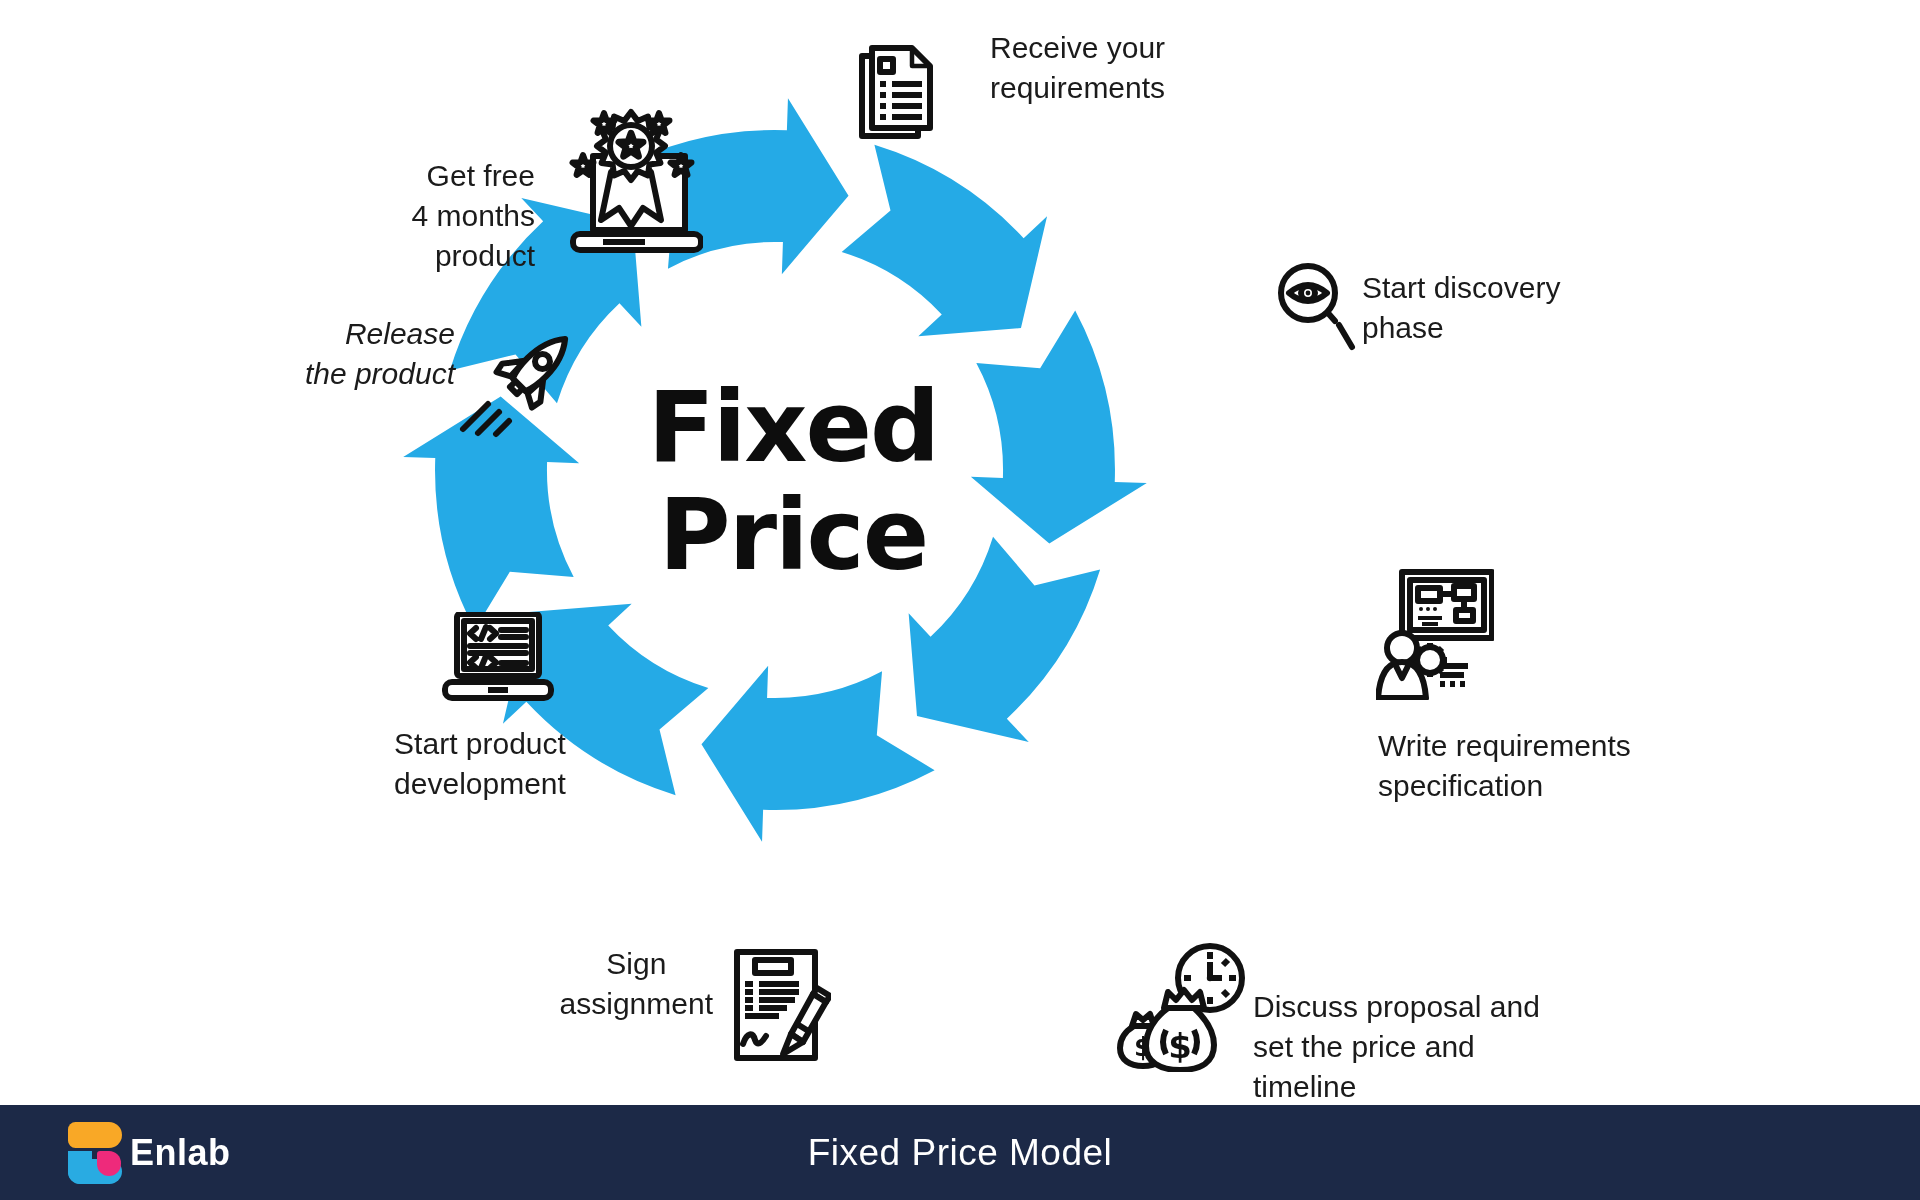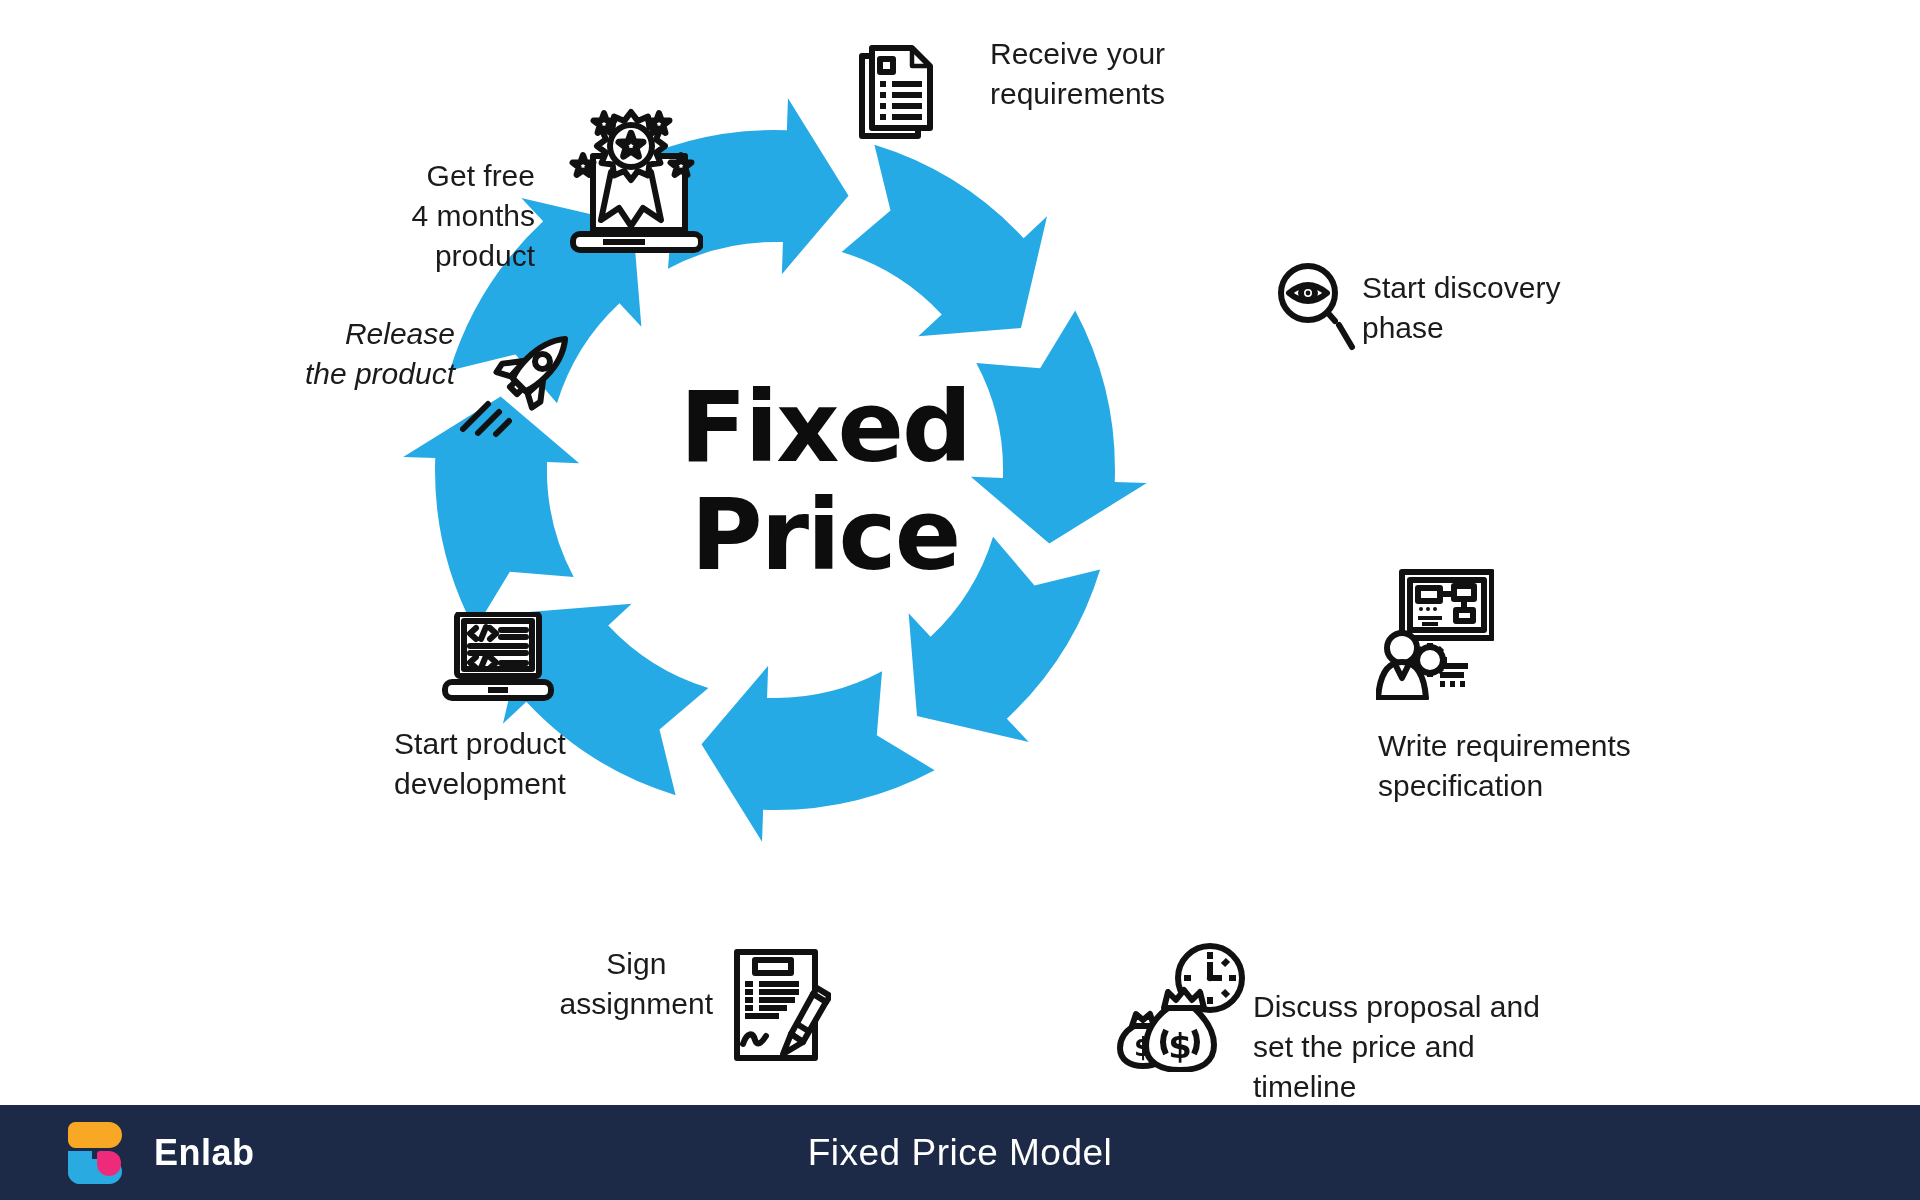--- a/index.html
+++ b/index.html
@@ -7,28 +7,28 @@
     position:relative;width:1920px;height:1200px;overflow:hidden;background:#fff;
     font-family:"Liberation Sans","DejaVu Sans",sans-serif;
   }
   .ring{position:absolute;left:403px;top:98px;width:744px;height:744px;}
   .ring .seg{fill:var(--arrow-blue,#25aae6);}
 
   .title{
     position:absolute;left:793px;top:482px;transform:translate(-50%,-50%);
     text-align:center;color:var(--title-text,#0d0d0d);
     font-family:"DejaVu Sans","Liberation Sans",sans-serif;
-    font-weight:800;font-size:98px;line-height:1.1;letter-spacing:-2px;white-space:nowrap;margin-left:32px;
+    font-weight:800;font-size:98px;line-height:1.1;letter-spacing:-2px;white-space:nowrap;
   }
 
   .label{
     position:absolute;color:var(--label-text,#1b1b1b);
     font-size:30px;line-height:40px;white-space:nowrap;
   }
-  .lbl-receive{left:990px;top:34px;text-align:center;}
+  .lbl-receive{left:990px;top:28px;text-align:center;}
   .lbl-discovery{left:1362px;top:268px;text-align:left;}
   .lbl-writespec{left:1378px;top:726px;text-align:left;}
   .lbl-discuss{left:1253px;top:950px;text-align:left;margin-top:37px;}
   .lbl-sign{right:1207px;top:944px;text-align:center;}
   .lbl-develop{left:390px;top:724px;width:180px;text-align:center;}
   .lbl-release{right:1465px;top:314px;text-align:right;font-style:italic;}
   .lbl-warranty{right:1385px;top:108px;text-align:right;margin-top:48px;}
 
   .icon{position:absolute;}
   .ic-doc{left:856px;top:44px;width:78px;height:96px;}
@@ -44,21 +44,21 @@
   .icon .stf{stroke:var(--icon-ink,#111);fill:#fff;stroke-width:6;stroke-linejoin:round;}
   .icon .thin{stroke-width:4.5;}
   .icon .rc{stroke-linecap:round;}
   .icon .fill{fill:var(--icon-ink,#111);stroke:none;}
   .icon text{font-family:"DejaVu Sans",sans-serif;font-weight:bold;fill:var(--icon-ink,#111);}
 
   .footer{
     position:absolute;left:0;top:1105px;width:1920px;height:95px;
     background:var(--footer-bg,#1c2947);
   }
-  .brand{position:absolute;left:68px;top:0;height:95px;display:flex;align-items:center;gap:28px;}
+  .brand{position:absolute;left:68px;top:0;height:95px;display:flex;align-items:center;gap:4px;}
   .logo-mark{position:relative;width:58px;height:62px;}
   .lm{position:absolute;}
   .lm-orange{left:0;top:0;width:54px;height:26px;background:var(--logo-orange,#f9a826);border-radius:8px 14px 14px 8px;}
   .lm-blue-v{left:0;top:29px;width:24px;height:33px;background:var(--logo-cyan,#29abe2);border-radius:0 0 12px 12px;}
   .lm-blue-h{left:0;top:37px;width:54px;height:25px;background:var(--logo-cyan,#29abe2);border-radius:4px 13px 13px 13px;}
   .lm-pink{left:29px;top:29px;width:24px;height:25px;background:var(--logo-pink,#ee2a7b);border-radius:3px 12px 12px 12px;}
   .brand-name{color:var(--footer-text,#fff);font-size:36px;font-weight:bold;letter-spacing:.5px;}
   .caption{
     position:absolute;left:50%;top:50%;transform:translate(-50%,-50%);
     color:var(--footer-text,#fff);font-size:37px;font-weight:400;letter-spacing:.5px;white-space:nowrap;

